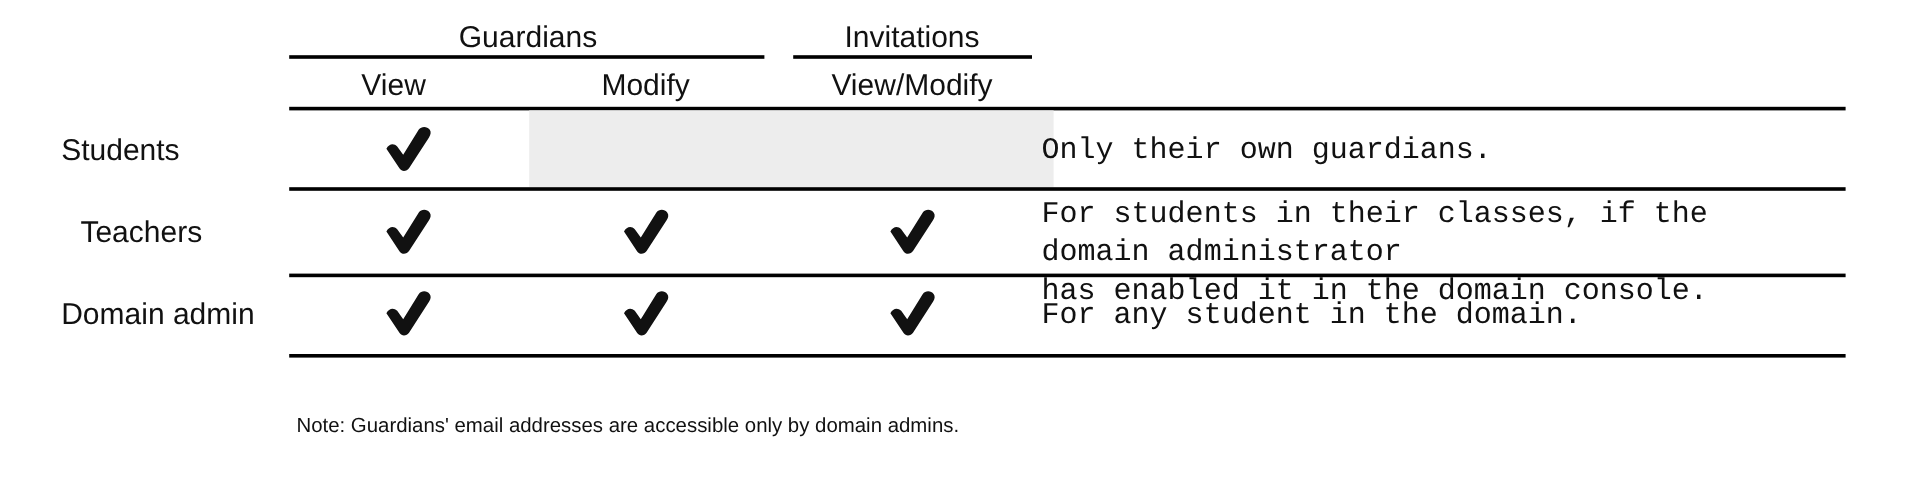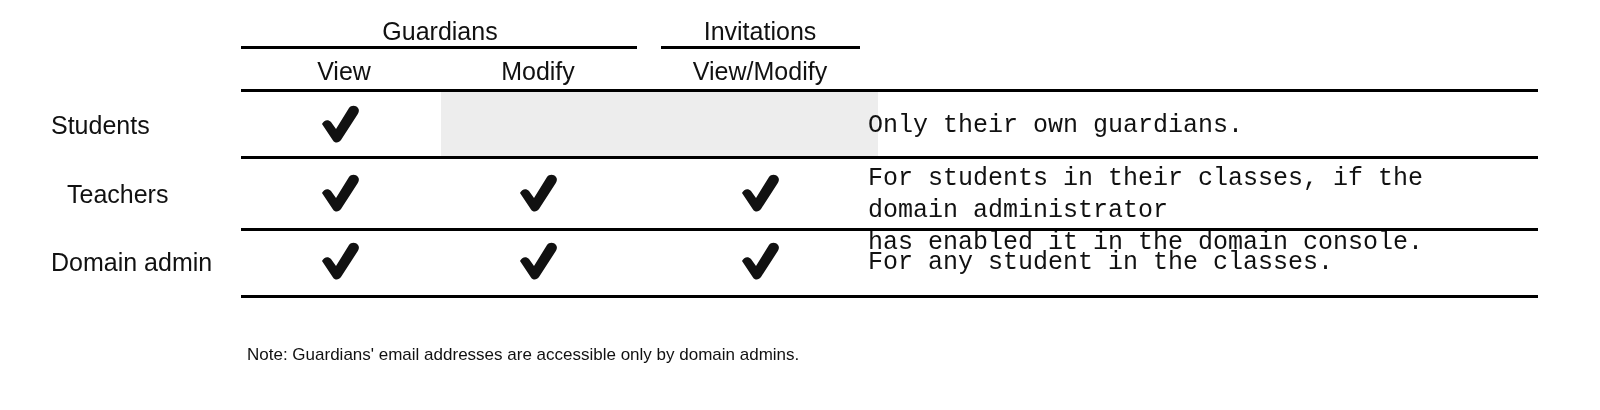--- a/index.html
+++ b/index.html
@@ -86,21 +86,21 @@
 
 <div id="page">
 
   <div class="txt center" style="left:440px; top:16px;">Guardians</div>
 
   <div class="txt center" style="left:760px; top:16px;text-align:center;">Invitations</div>
 
   <div class="rule span" style="left:241px; top:46px; width:396px;"></div>
   <div class="rule span" style="left:661px; top:46px; width:199px;"></div>
 
-  <div class="txt center" style="left:344px; top:56px;">View</div>
+  <div class="txt center" style="left:328px; top:56px;">View</div>
 
   <div class="txt center" style="left:538px; top:56px;">Modify</div>
 
   <div class="txt center" style="left:760px; top:56px;">View/Modify</div>
 
   <div class="rule" style="left:241px; top:89px; width:1297px;"></div>
 
   <div class="shade" style="left:441px; top:92px; width:437px; height:64px;"></div>
 
   <div class="txt" style="left:51px; top:110px;">Students</div>
@@ -153,19 +153,19 @@
       <path d="M4 20 C6 16, 10 15, 13 18 L18 25 L31 4 C33 1, 38 1, 40 4 C41.5 6, 41 8, 39.5 10.5 L23 36 C21 39, 17 39.5, 15 36.5 Z" fill="#111111"></path>
     </svg>
   </div>
 
   <div class="check" style="left:760px; top:241px;">
     <svg viewBox="0 0 44 40" xmlns="http://www.w3.org/2000/svg" aria-hidden="true">
       <path d="M4 20 C6 16, 10 15, 13 18 L18 25 L31 4 C33 1, 38 1, 40 4 C41.5 6, 41 8, 39.5 10.5 L23 36 C21 39, 17 39.5, 15 36.5 Z" fill="#111111"></path>
     </svg>
   </div>
 
-  <div class="desc" style="left:868px; top:247px; width:660px;">For any student in the classes.</div>
+  <div class="desc" style="left:868px; top:247px; width:660px;">For any student in the domain.</div>
 
   <div class="rule" style="left:241px; top:295px; width:1297px;"></div>
 
   <div class="note" style="left:247px; top:340px;">Note: Guardians' email addresses are accessible only by domain admins.</div>
 
 </div>
 
 </body></html>

